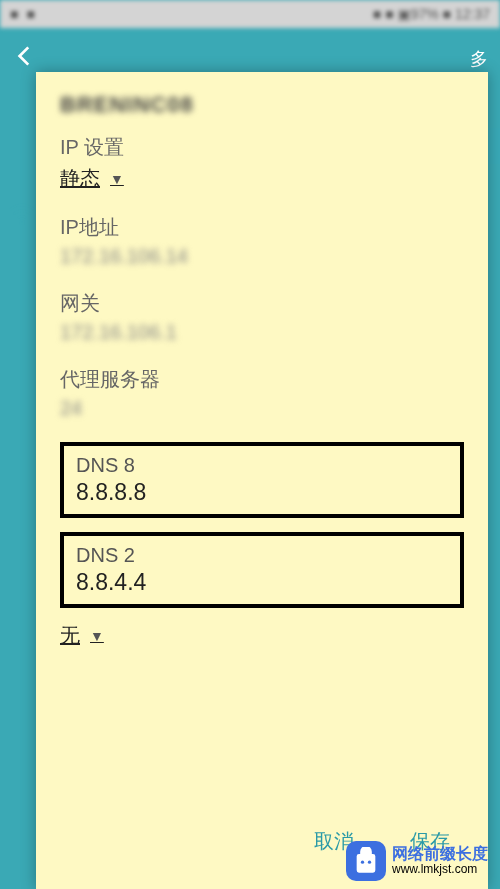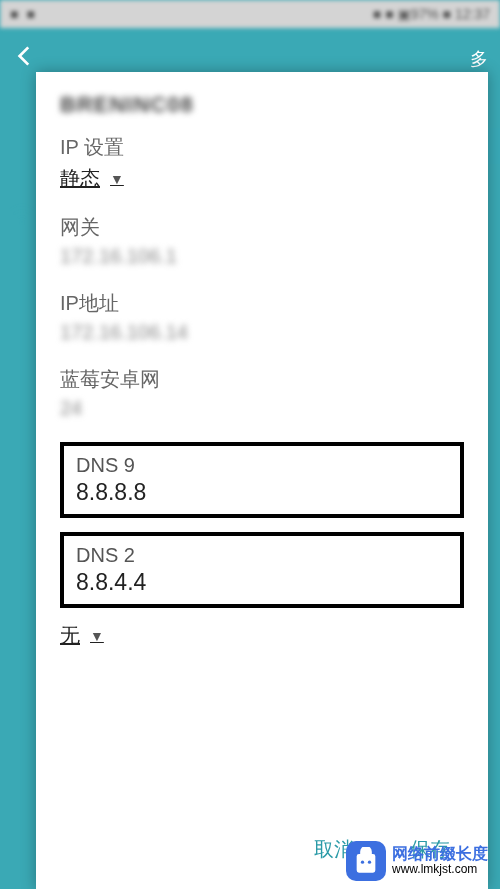--- a/index.html
+++ b/index.html
@@ -5,21 +5,21 @@
     * { box-sizing: border-box; margin: 0; padding: 0; font-family: -apple-system, "Helvetica Neue", Arial, sans-serif; }
     body { width: 500px; height: 889px; background: #3aa9b5; position: relative; overflow: hidden; }
     .status-bar { height: 28px; background: #d4d4d4; display: flex; justify-content: space-between; align-items: center; padding: 0 10px; font-size: 14px; color: #555; filter: blur(2px); }
     .status-left { display: flex; gap: 8px; }
     .status-right { display: flex; gap: 6px; align-items: center; }
     .app-bar { height: 62px; background: #3aa9b5; display: flex; align-items: center; padding: 0 12px; color: #fff; }
     .back-arrow { font-size: 28px; }
     .app-bar-right { margin-left: auto; font-size: 18px; }
     .bg-pill { position: absolute; top: 128px; right: 0; width: 30px; height: 36px; background: #39a9b7; border-radius: 18px 0 0 18px; }
     .bg-wifi { position: absolute; top: 200px; left: 8px; font-size: 26px; color: #3aa9b5; }
-    .dialog { position: absolute; top: 72px; left: 36px; right: 12px; bottom: 0; background: #ffffff; box-shadow: 0 0 14px rgba(0,0,0,0.3); padding: 20px 24px 4px 24px; display: flex; flex-direction: column; }
+    .dialog { position: absolute; top: 72px; left: 36px; right: 12px; bottom: 0; background: #fef9c3; box-shadow: 0 0 14px rgba(0,0,0,0.3); padding: 20px 24px 12px 24px; display: flex; flex-direction: column; }
     .ssid { font-size: 22px; font-weight: 600; color: #444; margin-bottom: 16px; filter: blur(3px); letter-spacing: 1px; }
     .field { margin-bottom: 22px; }
     .field-label { font-size: 20px; color: #666; margin-bottom: 4px; }
     .field-value { font-size: 20px; color: #333; }
     .field-value.blur { filter: blur(3px); color: #888; }
     .dropdown-val { display: flex; align-items: center; gap: 10px; font-size: 20px; color: #222; text-decoration: underline; }
     .dropdown-val .arrow { font-size: 14px; color: #555; }
     .highlight-box { border: 4px solid #000; padding: 8px 12px; margin-bottom: 14px; }
     .highlight-box .hlabel { font-size: 20px; color: #555; margin-bottom: 2px; }
     .highlight-box .hval { font-size: 23px; color: #222; }
@@ -69,36 +69,36 @@
 
   <div class="field">
     <div class="field-label">IP 设置</div>
     <div class="dropdown-val">
       <span>静态</span>
       <span class="arrow">▼</span>
     </div>
   </div>
 
   <div class="field">
+    <div class="field-label">IP地址</div>
+    <div class="field-value blur">172.16.106.14</div>
+  </div>
+
+  <div class="field">
     <div class="field-label">网关</div>
     <div class="field-value blur">172.16.106.1</div>
   </div>
 
   <div class="field">
-    <div class="field-label">IP地址</div>
-    <div class="field-value blur">172.16.106.14</div>
-  </div>
-
-  <div class="field">
-    <div class="field-label">蓝莓安卓网</div>
+    <div class="field-label">代理服务器</div>
     <div class="field-value blur">24</div>
   </div>
 
   <div class="highlight-box">
-    <div class="hlabel">DNS 9</div>
+    <div class="hlabel">DNS 8</div>
     <div class="hval">8.8.8.8</div>
   </div>
 
   <div class="highlight-box">
     <div class="hlabel">DNS 2</div>
     <div class="hval">8.8.4.4</div>
   </div>
 
   <div class="field">
     <div class="dropdown-val">

